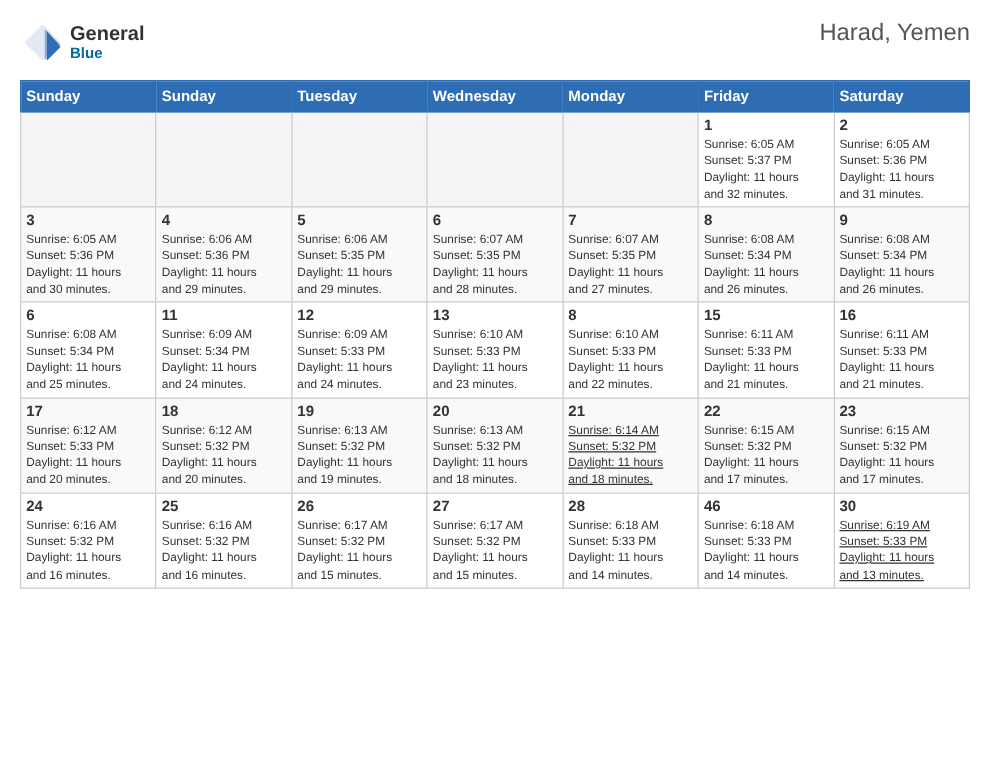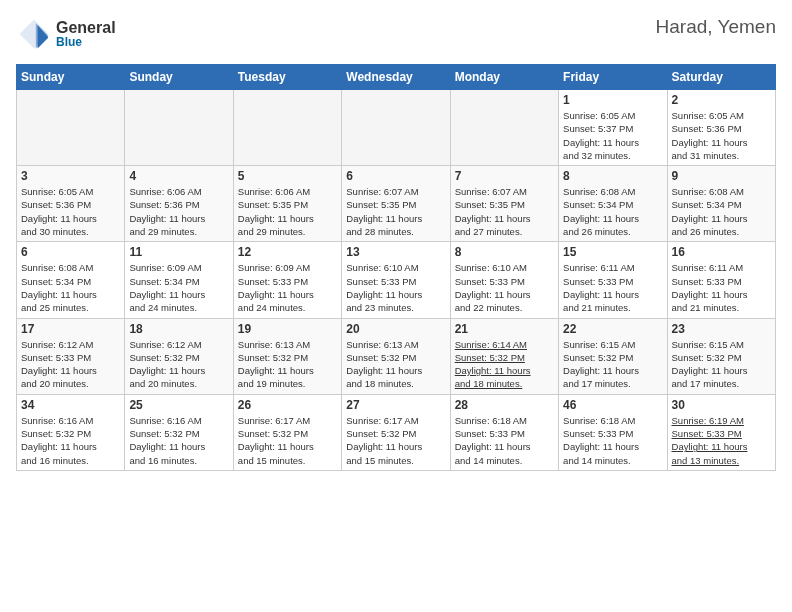--- a/index.html
+++ b/index.html
@@ -296,21 +296,21 @@
         <td>
           <span class="day-num">23</span>
           <div class="day-info" style="white-space: pre-line;">Sunrise: 6:15 AM
 Sunset: 5:32 PM
 Daylight: 11 hours
 and 17 minutes.</div>
         </td>
       </tr>
       <tr>
         <td>
-          <span class="day-num">34</span>
+          <span class="day-num">24</span>
           <div class="day-info" style="white-space: pre-line;">Sunrise: 6:16 AM
 Sunset: 5:32 PM
 Daylight: 11 hours
 and 16 minutes.</div>
         </td>
         <td>
           <span class="day-num">25</span>
           <div class="day-info" style="white-space: pre-line;">Sunrise: 6:16 AM
 Sunset: 5:32 PM
 Daylight: 11 hours

